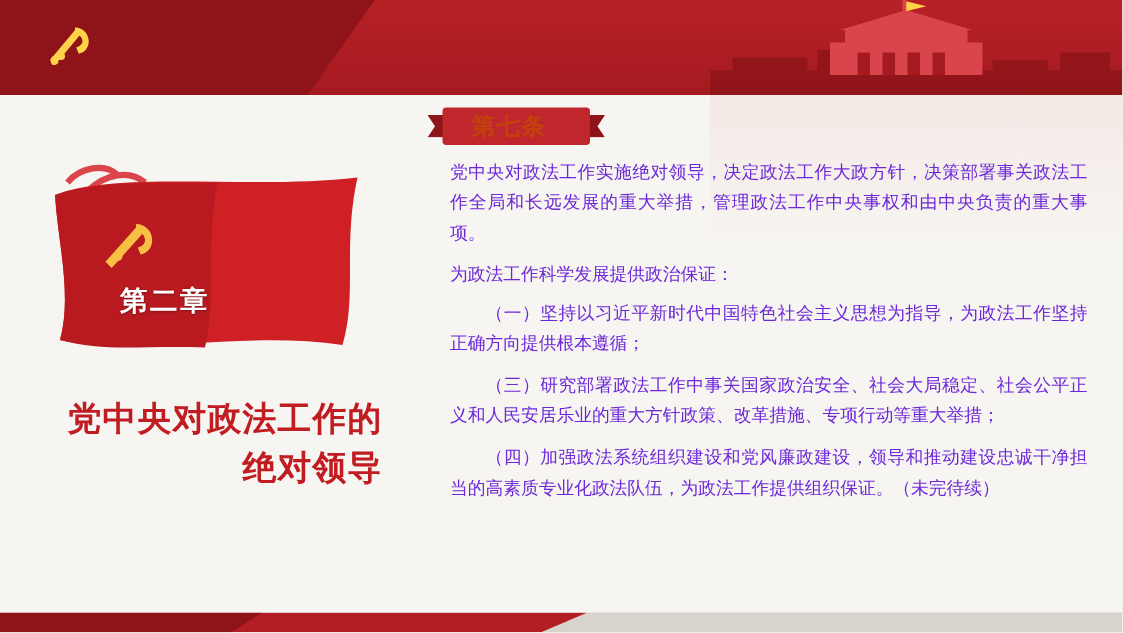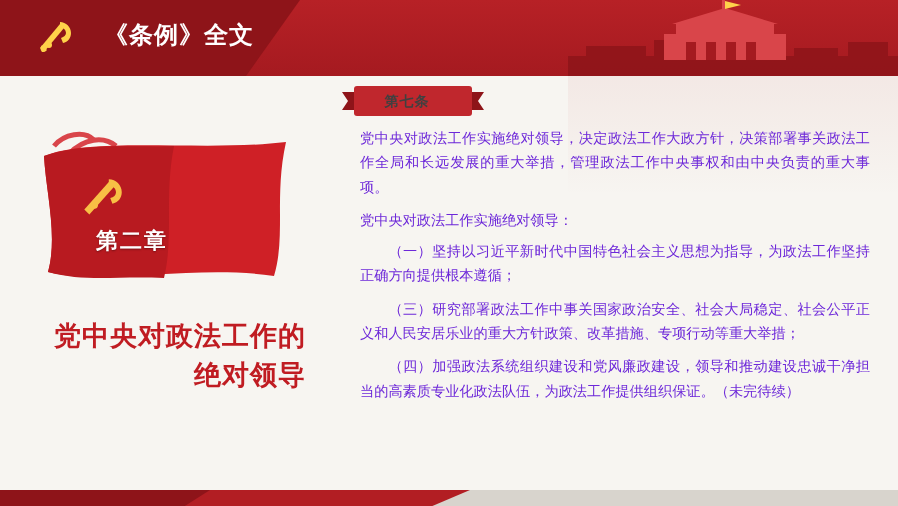--- a/index.html
+++ b/index.html
@@ -78,21 +78,21 @@
     clip-path:polygon(0 0,100% 0,100% 100%,0 100%,6px 50%);
   }
   .ribbon .tail-r{
     position:absolute;right:-12px;top:6px;width:14px;height:18px;
     background:#8e1419;
     clip-path:polygon(0 0,100% 0,calc(100% - 6px) 50%,100% 100%,0 100%);
   }
   .ribbon .txt{
     position:relative;display:block;width:106px;height:30px;
     line-height:30px;text-align:center;
-    color:#404040;font-size:14px;font-weight:bold;letter-spacing:1px;
+    color:#c2410c;font-size:19px;font-weight:bold;letter-spacing:1px;
     font-family:"DejaVu Sans","Liberation Sans",sans-serif;
   }
   .para{
     margin:0 0 9px 12px;
     font-size:14.2px;line-height:1.72;color:#6d28d9;
     text-align:justify;
     font-family:"DejaVu Sans","Liberation Sans",sans-serif;
   }
   .para.indent{text-indent:2em;}
   .para.tight{margin-bottom:6px;}
@@ -130,21 +130,20 @@
       <svg width="52" height="52" viewBox="0 0 52 52">
         <g fill="#ffd24a">
           <path d="M10 36 L30 12 L34 16 L14 40 Z"></path>
           <path d="M30 10 c6 0 11 5 11 11 c0 5 -3 9 -8 10 l-2 -5 c3 -1 5 -3 5 -5 c0 -3 -3 -6 -6 -6 z"></path>
           <path d="M12 40 c-2 -2 -2 -5 0 -7 l5 5 c-2 2 -3 2 -5 2 z"></path>
           <circle cx="19" cy="33" r="3"></circle>
         </g>
       </svg>
     </span>
 
-    <div class="header-title">《条例》全文</div>
 
     <span class="skyline">
       <svg width="330" height="76" viewBox="0 0 330 76">
         <g fill="#8e1419" opacity="0.85">
           <rect x="0" y="56" width="330" height="20"></rect>
           <rect x="18" y="46" width="60" height="12"></rect>
           <rect x="86" y="40" width="48" height="18"></rect>
           <rect x="142" y="50" width="36" height="8"></rect>
           <rect x="186" y="44" width="28" height="14"></rect>
           <rect x="226" y="48" width="44" height="10"></rect>
@@ -193,21 +192,21 @@
       <div class="ribbon">
         <span class="tail-l"></span>
         <span class="tail-r"></span>
         <span class="band"></span>
         <span class="txt">第七条</span>
       </div>
       <p class="para">党中央对政法工作实施绝对领导，决定政法工作大政方针，决策部署事关政法工作全局和长远发展的重大举措，管理政法工作中央事权和由中央负责的重大事项。</p>
     </div>
 
     <div>
-      <p class="para tight">党中央对政法工作实施绝对领导：</p>
+      <p class="para tight">为政法工作科学发展提供政治保证：</p>
       <p class="para indent">（一）坚持以习近平新时代中国特色社会主义思想为指导，为政法工作坚持正确方向提供根本遵循；</p>
       <p class="para indent">（三）研究部署政法工作中事关国家政治安全、社会大局稳定、社会公平正义和人民安居乐业的重大方针政策、改革措施、专项行动等重大举措；</p>
       <p class="para indent">（四）加强政法系统组织建设和党风廉政建设，领导和推动建设忠诚干净担当的高素质专业化政法队伍，为政法工作提供组织保证。（未完待续）</p>
     </div>
   </div>
 
   <div class="footer">
     <div class="footer-red"></div>
     <div class="footer-dark"></div>
   </div>

